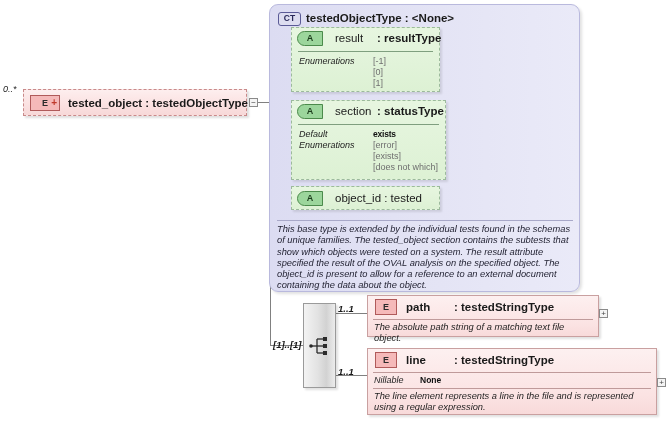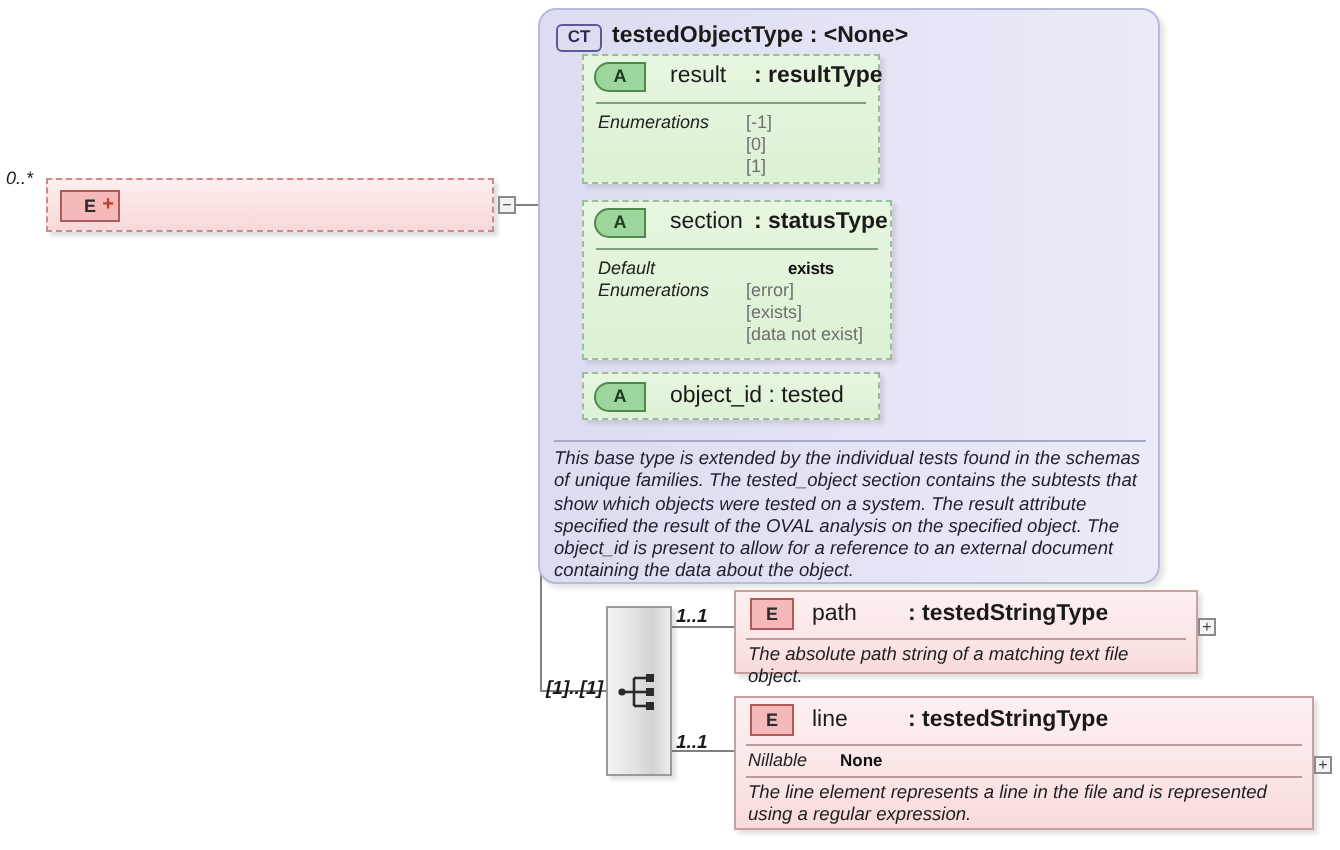--- a/index.html
+++ b/index.html
@@ -260,21 +260,21 @@
   .elem-head {
     position: relative;
     height: 22px;
     display: flex;
     align-items: center;
   }
   .elem-head .e-badge { margin-left: 7px; width: 22px; }
   .elem-name {
     margin-left: 9px;
     font-size: 11.5px;
-    font-weight: normal;
+    font-weight: bold;
     color: #1a1a1a;
     white-space: nowrap;
   }
   .elem-type {
     position: absolute;
     left: 86px;
     font-size: 11.5px;
     font-weight: bold;
     color: #1a1a1a;
     white-space: nowrap;
@@ -331,20 +331,21 @@
   <div class="occ bold" style="left:273px; top:339px;">[1]..[1]</div>
   <div class="occ bold" style="left:338px; top:303px;">1..1</div>
   <div class="occ bold" style="left:338px; top:366px;">1..1</div>
 
   <div id="tested-object-box">
     <div class="inner-fill"></div>
     <div class="e-badge">
       <span>E</span>
       <span class="plus">+</span>
     </div>
+    <div class="elem-label">tested_object : testedObjectType</div>
   </div>
   <div class="toggle-box" style="left:249px; top:98px;">
     <span>−</span>
   </div>
 
   <div id="ct-box">
     <div class="ct-badge">
       <span>CT</span>
     </div>
     <div class="ct-title">testedObjectType : &lt;None&gt;</div>
@@ -368,25 +369,25 @@
   <div class="attr-box" style="left:291px; top:100px; width:155px; height:80px;">
     <div class="attr-head">
       <div class="a-badge">
         <span>A</span>
       </div>
       <div class="attr-name">section</div>
       <div class="attr-type">: statusType</div>
     </div>
     <div class="attr-sep" style="top:23px;"></div>
     <div class="facet-key" style="left:7px; top:28px;">Default</div>
-    <div class="facet-val strong" style="left:81px; top:28px;margin-left:21px;">exists</div>
+    <div class="facet-val strong" style="left:81px; top:28px;">exists</div>
     <div class="facet-key" style="left:7px; top:39px;">Enumerations</div>
     <div class="facet-val" style="left:81px; top:39px;">[error]</div>
     <div class="facet-val" style="left:81px; top:50px;">[exists]</div>
-    <div class="facet-val" style="left:81px; top:61px;">[data not exist]</div>
+    <div class="facet-val" style="left:81px; top:61px;">[does not which]</div>
   </div>
 
   <div class="attr-box" style="left:291px; top:186px; width:149px; height:24px;">
     <div class="attr-head" style="height:22px;">
       <div class="a-badge">
         <span>A</span>
       </div>
       <div class="attr-name">object_id : tested</div>
     </div>
   </div>

